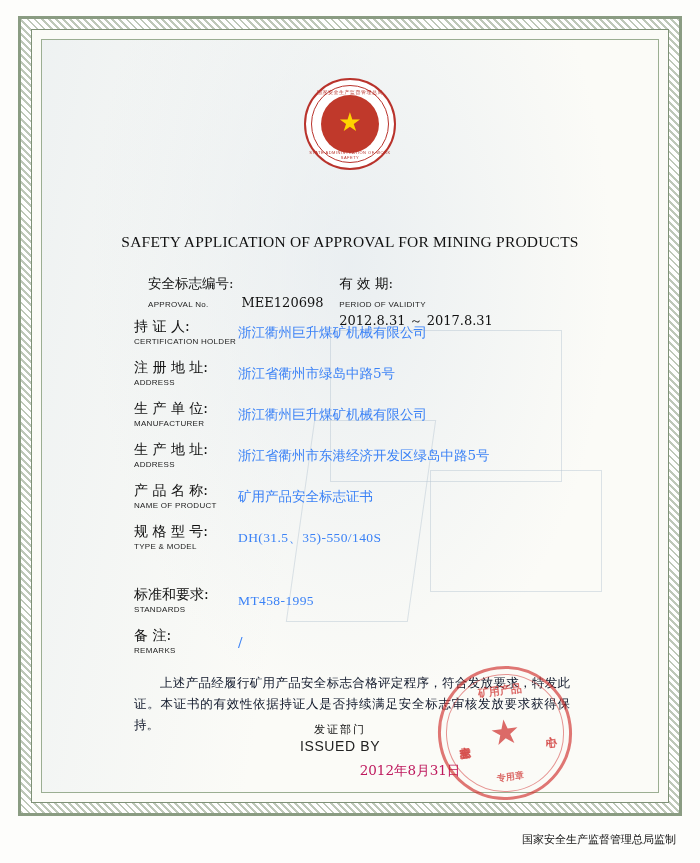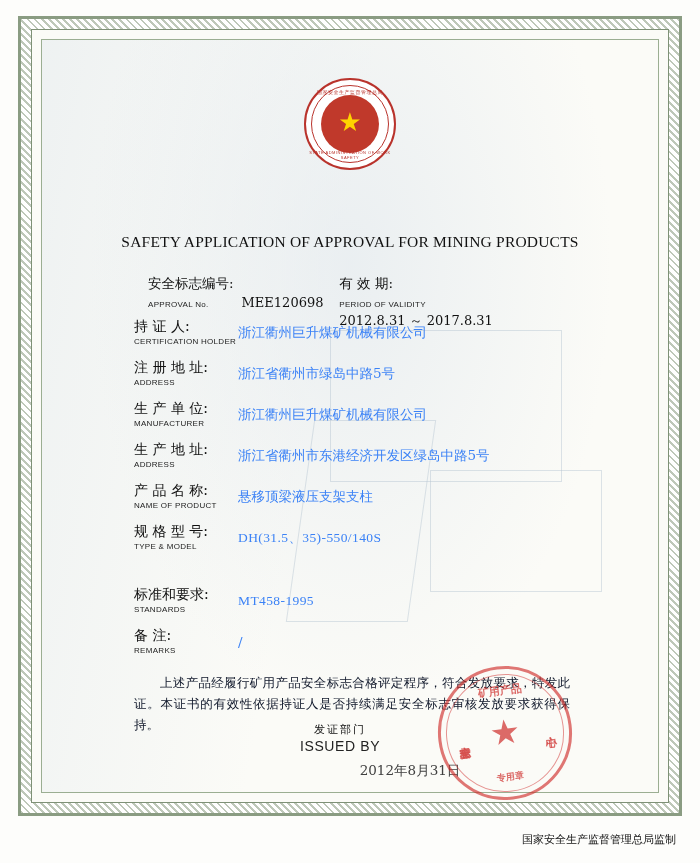--- a/index.html
+++ b/index.html
@@ -221,21 +221,21 @@
     text-align: center;
   }
   .issued .lbl-cn { font-size: 11px; letter-spacing: 2px; }
   .issued .lbl-en { font-size: 14px; letter-spacing: 0.6px; text-align: center; }
   .issue-date {
     position: absolute;
     left: 0; right: 0; top: 762px;
     text-align: center;
     padding-left: 120px;
     font-size: 13.5px;
-    color: #404040;
+    color: #be185d;
     font-family: "DejaVu Serif", serif;
   }
 
   
   .seal {
     position: absolute;
     left: 438px; top: 666px;
     width: 128px; height: 128px;
     border-radius: 50%;
     border: 3px solid rgba(206,42,40,0.78);
@@ -353,21 +353,21 @@
         <div class="lbl-en">ADDRESS</div>
       </div>
       <div class="field-value">浙江省衢州市东港经济开发区绿岛中路5号</div>
     </div>
 
     <div class="field-row">
       <div class="field-label">
         <div class="lbl-cn">产 品 名 称:</div>
         <div class="lbl-en">NAME OF PRODUCT</div>
       </div>
-      <div class="field-value">悬移顶梁液压支架支柱</div>
+      <div class="field-value">矿用产品安全标志证书</div>
     </div>
 
     <div class="field-row">
       <div class="field-label">
         <div class="lbl-cn">规 格 型 号:</div>
         <div class="lbl-en">TYPE &amp; MODEL</div>
       </div>
       <div class="field-value mono">DH(31.5、35)-550/140S</div>
     </div>
 

